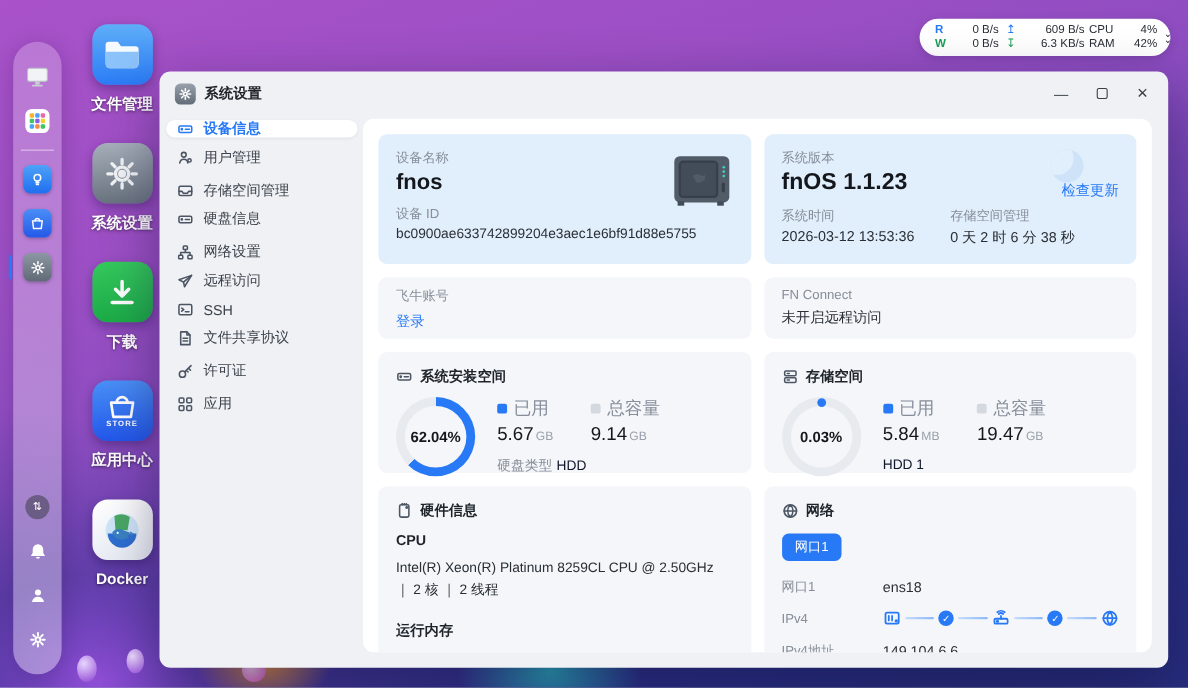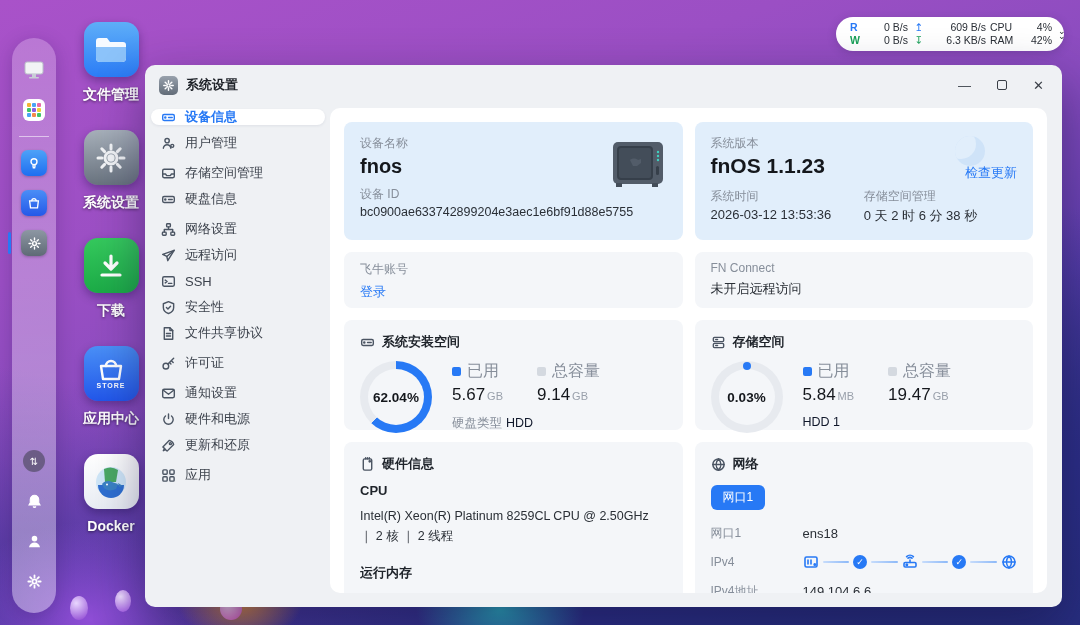--- a/index.html
+++ b/index.html
@@ -433,57 +433,31 @@
           <span>远程访问</span>
         </div>
         <div class="side-item">
           <svg class="ic" width="15" height="15">
             <use href="#i-terminal"></use>
           </svg>
           <span>SSH</span>
         </div>
         <div class="side-item">
           <svg class="ic" width="15" height="15">
-            <use href="#i-shield"></use>
-          </svg>
-          <span>安全性</span>
-        </div>
-        <div class="side-item">
-          <svg class="ic" width="15" height="15">
             <use href="#i-doc"></use>
           </svg>
           <span>文件共享协议</span>
         </div>
       </div>
       <div class="side-group">
         <div class="side-item">
           <svg class="ic" width="15" height="15">
             <use href="#i-key"></use>
           </svg>
           <span>许可证</span>
-        </div>
-      </div>
-      <div class="side-group">
-        <div class="side-item">
-          <svg class="ic" width="15" height="15">
-            <use href="#i-mail"></use>
-          </svg>
-          <span>通知设置</span>
-        </div>
-        <div class="side-item">
-          <svg class="ic" width="15" height="15">
-            <use href="#i-power"></use>
-          </svg>
-          <span>硬件和电源</span>
-        </div>
-        <div class="side-item">
-          <svg class="ic" width="15" height="15">
-            <use href="#i-rocket"></use>
-          </svg>
-          <span>更新和还原</span>
         </div>
       </div>
       <div class="side-group">
         <div class="side-item">
           <svg class="ic" width="15" height="15">
             <use href="#i-grid"></use>
           </svg>
           <span>应用</span>
         </div>
       </div>

